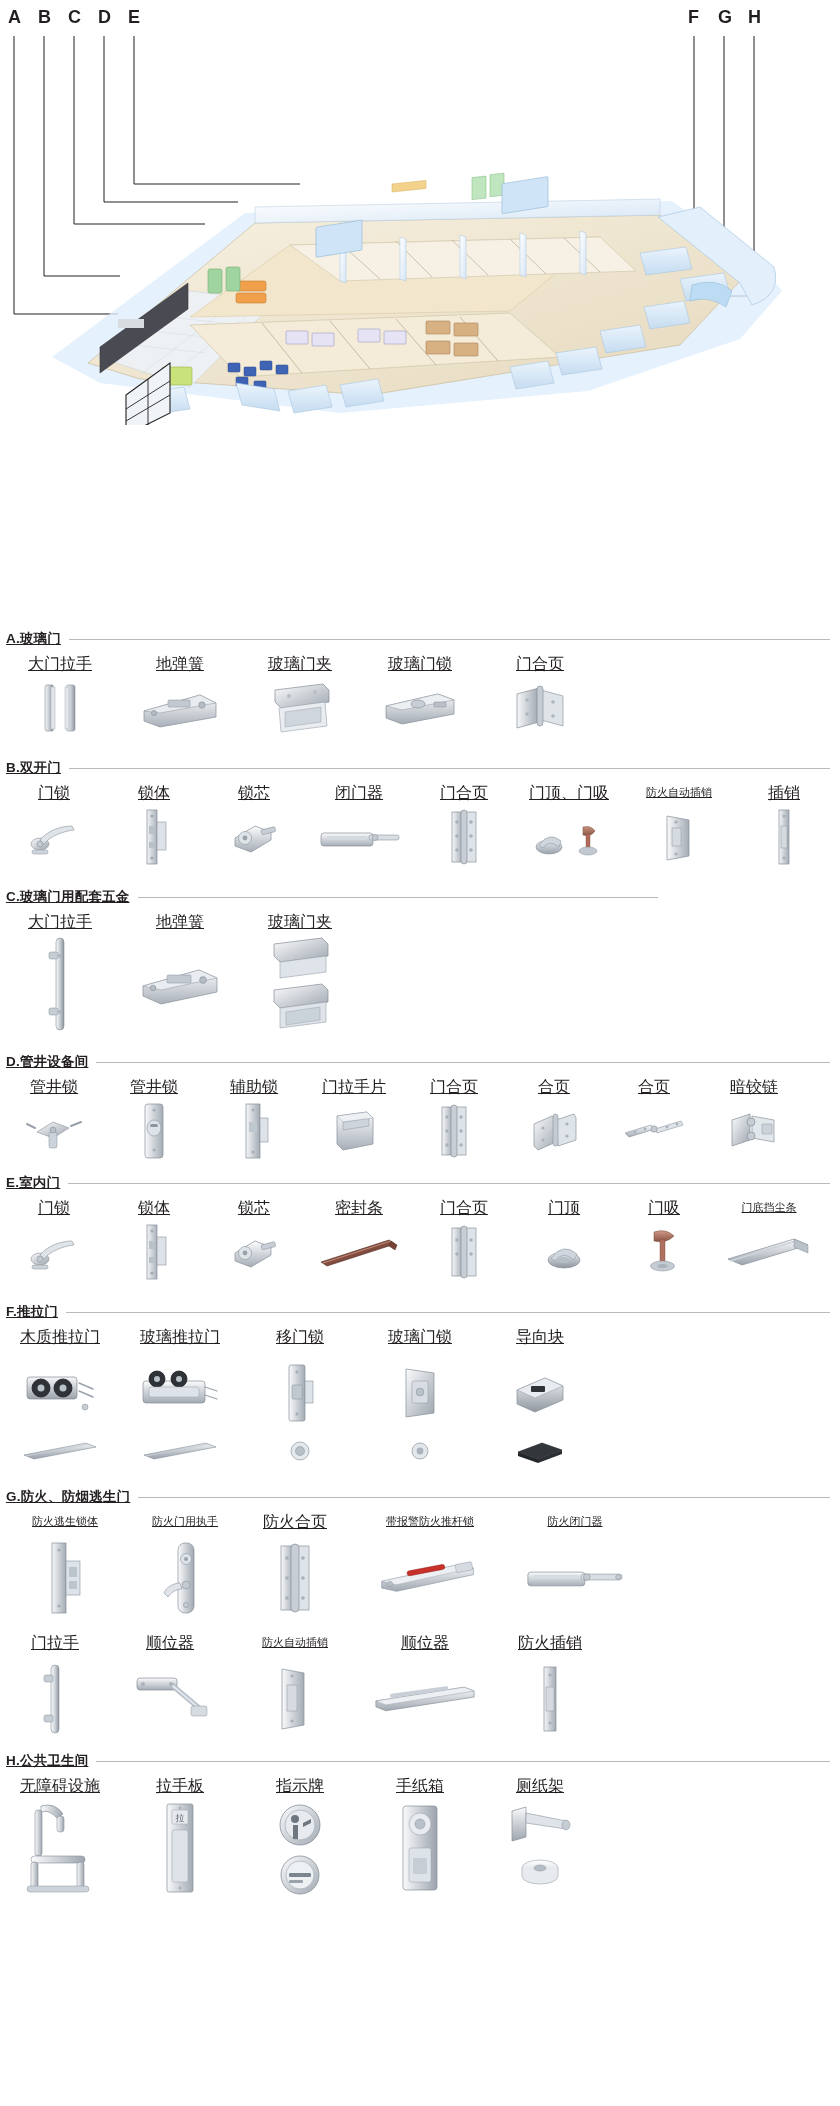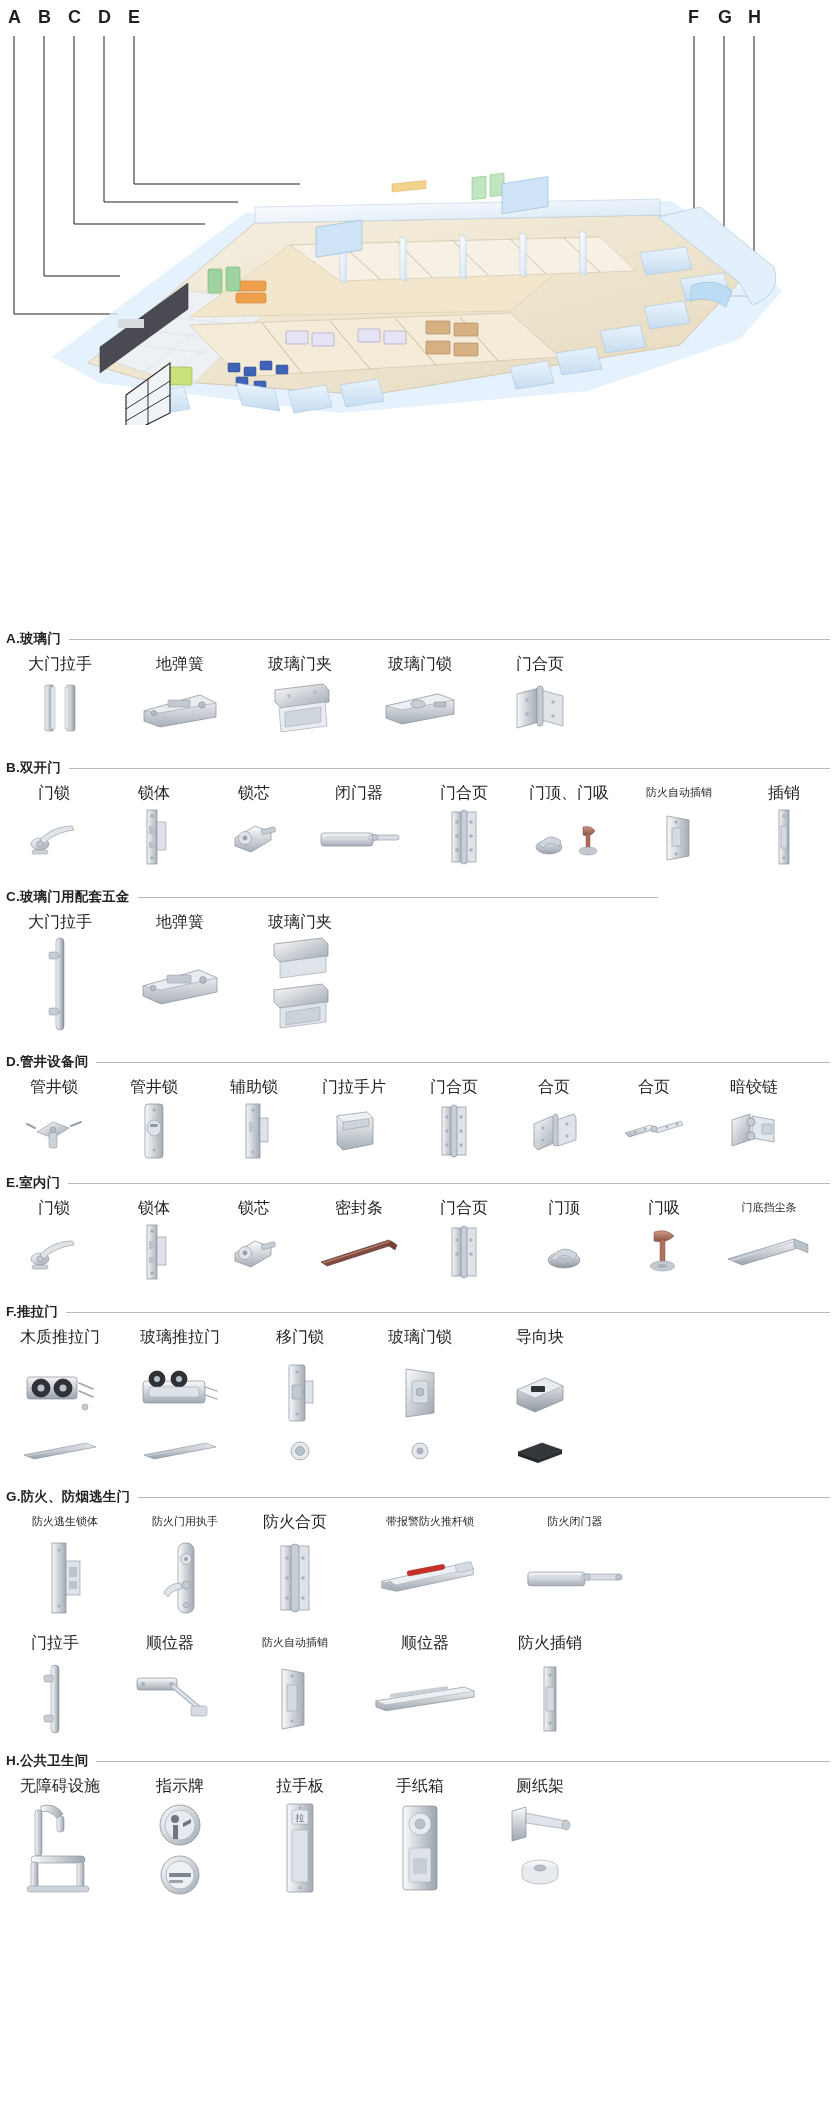--- a/index.html
+++ b/index.html
@@ -49,20 +49,21 @@
     height: 330px;
   }
   .illus-svg { display: block; }
 
   
   .sections {
     position: absolute;
     top: 628px;
     left: 0;
     width: 672px;
+    text-decoration: underline;
   }
   .section { position: relative; width: 840px; }
   .section-head {
     display: flex;
     align-items: center;
     gap: 8px;
     padding: 0 10px 0 6px;
     height: 22px;
   }
   .section-title {
@@ -1296,20 +1297,40 @@
             <rect x="36" y="16" width="7" height="16" rx="3" fill="url(#mH1)" stroke="#878f98" stroke-width="0.6"></rect>
             <rect x="10" y="56" width="54" height="7" rx="3.5" fill="url(#mH1)" stroke="#878f98" stroke-width="0.6"></rect>
             <rect x="10" y="62" width="7" height="28" rx="3" fill="url(#mH1)" stroke="#878f98" stroke-width="0.6"></rect>
             <rect x="56" y="62" width="7" height="28" rx="3" fill="url(#mH1)" stroke="#878f98" stroke-width="0.6"></rect>
             <rect x="6" y="86" width="62" height="6" rx="3" fill="#ccd3da" stroke="#8d959d" stroke-width="0.5"></rect>
           </svg>
         </span>
       </div>
 
       <div class="item">
+        <span class="item-label">拉手板</span>
+        <span class="item-art xtall">
+          <svg width="46" height="96" viewBox="0 0 46 96">
+            <defs>
+                <linearGradient id="mH3" x1="0" y1="0" x2="1" y2="0">
+                  <stop offset="0" stop-color="#f8f9fb"></stop>
+                  <stop offset="1" stop-color="#a2aab3"></stop>
+                </linearGradient>
+              </defs>
+            <rect x="10" y="4" width="26" height="88" rx="2" fill="url(#mH3)" stroke="#878f98" stroke-width="0.7"></rect>
+            <rect x="15" y="10" width="16" height="14" rx="1" fill="#e6eaef" stroke="#9aa2ab" stroke-width="0.5"></rect>
+            <text x="23" y="21" font-family="Liberation Sans, sans-serif" font-size="9" fill="#5f676f" text-anchor="middle">拉</text>
+            <rect x="15" y="30" width="16" height="52" rx="2" fill="#dde3e9" stroke="#9aa2ab" stroke-width="0.5"></rect>
+            <circle cx="23" cy="8" r="1.4" fill="#a6aeb7"></circle>
+            <circle cx="23" cy="88" r="1.4" fill="#a6aeb7"></circle>
+          </svg>
+        </span>
+      </div>
+
+      <div class="item">
         <span class="item-label">指示牌</span>
         <span class="item-art" style="height:54px">
           <svg width="54" height="50" viewBox="0 0 54 50">
             <defs>
                 <linearGradient id="mH2" x1="0" y1="0" x2="1" y2="1">
                   <stop offset="0" stop-color="#fbfcfd"></stop>
                   <stop offset="1" stop-color="#a2aab3"></stop>
                 </linearGradient>
               </defs>
             <circle cx="27" cy="24" r="20" fill="url(#mH2)" stroke="#878f98" stroke-width="0.8"></circle>
@@ -1323,40 +1344,20 @@
           <svg width="54" height="42" viewBox="0 0 54 42">
             <circle cx="27" cy="21" r="19" fill="url(#mH2)" stroke="#878f98" stroke-width="0.8"></circle>
             <circle cx="27" cy="21" r="14" fill="#eef1f4" stroke="#9aa2ab" stroke-width="0.6"></circle>
             <rect x="16" y="19" width="22" height="4" rx="1" fill="#7d858e"></rect>
             <rect x="16" y="26" width="14" height="3" rx="1" fill="#9aa2ab"></rect>
           </svg>
         </span>
       </div>
 
       <div class="item">
-        <span class="item-label">拉手板</span>
-        <span class="item-art xtall">
-          <svg width="46" height="96" viewBox="0 0 46 96">
-            <defs>
-                <linearGradient id="mH3" x1="0" y1="0" x2="1" y2="0">
-                  <stop offset="0" stop-color="#f8f9fb"></stop>
-                  <stop offset="1" stop-color="#a2aab3"></stop>
-                </linearGradient>
-              </defs>
-            <rect x="10" y="4" width="26" height="88" rx="2" fill="url(#mH3)" stroke="#878f98" stroke-width="0.7"></rect>
-            <rect x="15" y="10" width="16" height="14" rx="1" fill="#e6eaef" stroke="#9aa2ab" stroke-width="0.5"></rect>
-            <text x="23" y="21" font-family="Liberation Sans, sans-serif" font-size="9" fill="#5f676f" text-anchor="middle">拉</text>
-            <rect x="15" y="30" width="16" height="52" rx="2" fill="#dde3e9" stroke="#9aa2ab" stroke-width="0.5"></rect>
-            <circle cx="23" cy="8" r="1.4" fill="#a6aeb7"></circle>
-            <circle cx="23" cy="88" r="1.4" fill="#a6aeb7"></circle>
-          </svg>
-        </span>
-      </div>
-
-      <div class="item">
         <span class="item-label">手纸箱</span>
         <span class="item-art xtall">
           <svg width="58" height="96" viewBox="0 0 58 96">
             <defs>
                 <linearGradient id="mH4" x1="0" y1="0" x2="1" y2="0">
                   <stop offset="0" stop-color="#fafbfc"></stop>
                   <stop offset="1" stop-color="#9ba3ac"></stop>
                 </linearGradient>
               </defs>
             <rect x="12" y="6" width="34" height="84" rx="3" fill="url(#mH4)" stroke="#878f98" stroke-width="0.7"></rect>

